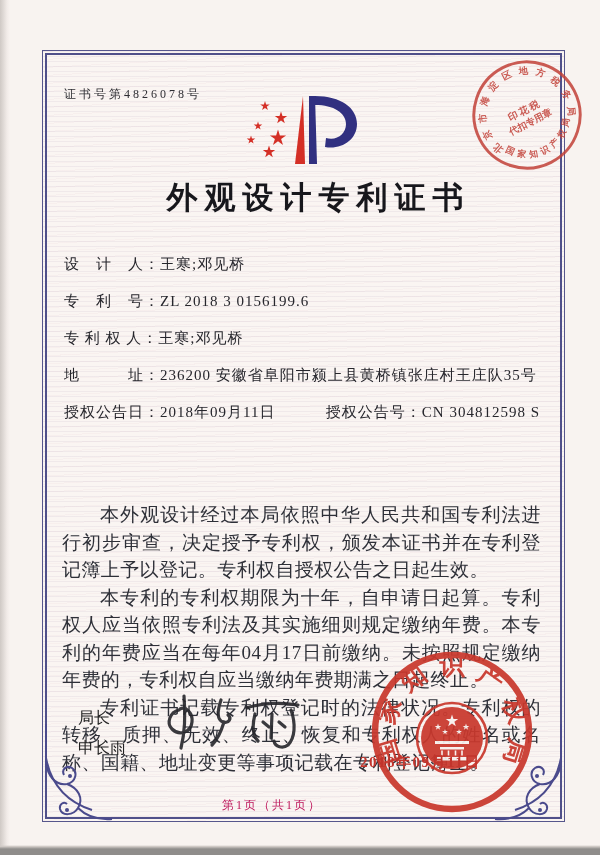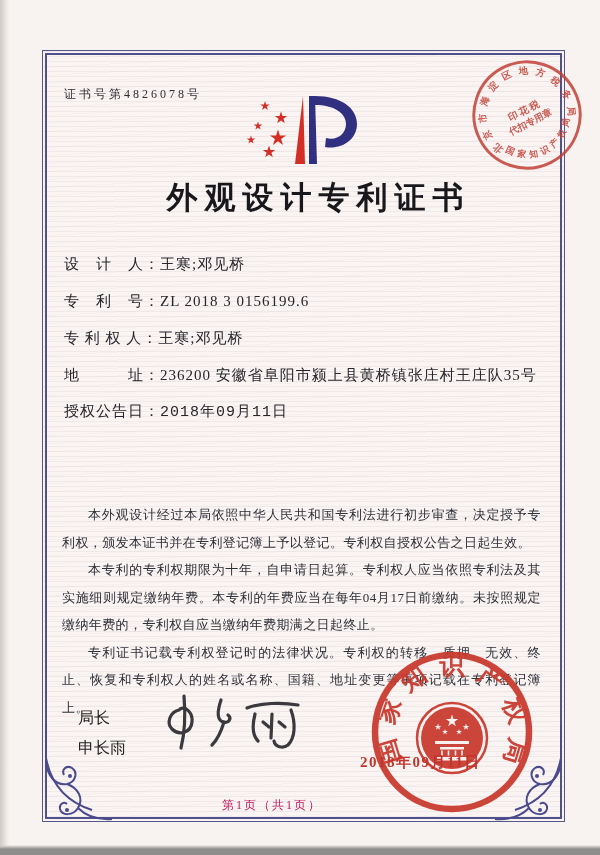--- a/index.html
+++ b/index.html
@@ -13,23 +13,23 @@
     border:1px solid #56568c;background:
       repeating-linear-gradient(180deg,rgba(150,125,165,.10) 0 1px,rgba(0,0,0,0) 1px 5px),
       repeating-linear-gradient(177deg,rgba(200,140,160,.06) 0 1px,rgba(0,0,0,0) 1px 8px),
       #faf5f2;}
   .frame::before{content:"";position:absolute;inset:2px;border:2px solid #50508a;pointer-events:none;}
   .cert-no{position:absolute;left:64px;top:86px;font-size:12px;letter-spacing:3px;color:#2e2e33;}
   .title{position:absolute;left:58px;top:177px;width:521px;text-align:center;
     font-size:31px;font-weight:bold;letter-spacing:7px;color:#17171c;}
   .fields{position:absolute;left:64px;top:246px;width:480px;font-size:15px;color:#26262c;}
   .field{height:37px;line-height:37px;white-space:nowrap;letter-spacing:1px;}
-  .grant-row{display:flex;justify-content:space-between;width:476px;font-family:Liberation Mono, monospace;}
+  .grant-row{display:flex;justify-content:space-between;width:476px;}
   .paragraphs{position:absolute;left:62px;top:501px;width:479px;}
-  .paragraphs p{margin:0;text-indent:2em;font-size:13px;line-height:27.5px;
+  .paragraphs p{margin:0;text-indent:2em;font-size:19px;line-height:27.5px;
     letter-spacing:.4px;color:#2e3038;text-align:justify;}
   .director{position:absolute;left:78px;top:703px;font-size:16px;color:#222;
     font-family:"Liberation Sans","DejaVu Sans",sans-serif;line-height:30px;}
   .signature{position:absolute;left:155px;top:690px;}
   .big-seal{position:absolute;left:368px;top:648px;opacity:.93;}
   .seal-date{position:absolute;left:360px;top:753px;font-size:15px;font-weight:bold;
     color:#c2342c;letter-spacing:1.5px;z-index:6;}
   .tax-seal{position:absolute;left:468px;top:56px;opacity:.85;}
   .logo{position:absolute;left:225px;top:88px;}
   .footer{position:absolute;left:42px;top:797px;width:460px;text-align:center;
@@ -96,20 +96,21 @@
       <span>专　利　号：</span><span>ZL 2018 3 0156199.6</span>
     </div>
     <div class="field">
       <span>专 利 权 人：</span><span>王寒;邓见桥</span>
     </div>
     <div class="field">
       <span>地　　　址：</span><span>236200 安徽省阜阳市颍上县黄桥镇张庄村王庄队35号</span>
     </div>
     <div class="field grant-row">
       <span><span>授权公告日：</span><span>2018年09月11日</span></span>
+      <span><span>授权公告号：</span><span>CN 304812598 S</span></span>
     </div>
   </div>
 
   <div class="paragraphs">
     <p>本外观设计经过本局依照中华人民共和国专利法进行初步审查，决定授予专利权，颁发本证书并在专利登记簿上予以登记。专利权自授权公告之日起生效。</p>
     <p>本专利的专利权期限为十年，自申请日起算。专利权人应当依照专利法及其实施细则规定缴纳年费。本专利的年费应当在每年04月17日前缴纳。未按照规定缴纳年费的，专利权自应当缴纳年费期满之日起终止。</p>
     <p>专利证书记载专利权登记时的法律状况。专利权的转移、质押、无效、终止、恢复和专利权人的姓名或名称、国籍、地址变更等事项记载在专利登记簿上。</p>
   </div>
 
   <div class="director">

